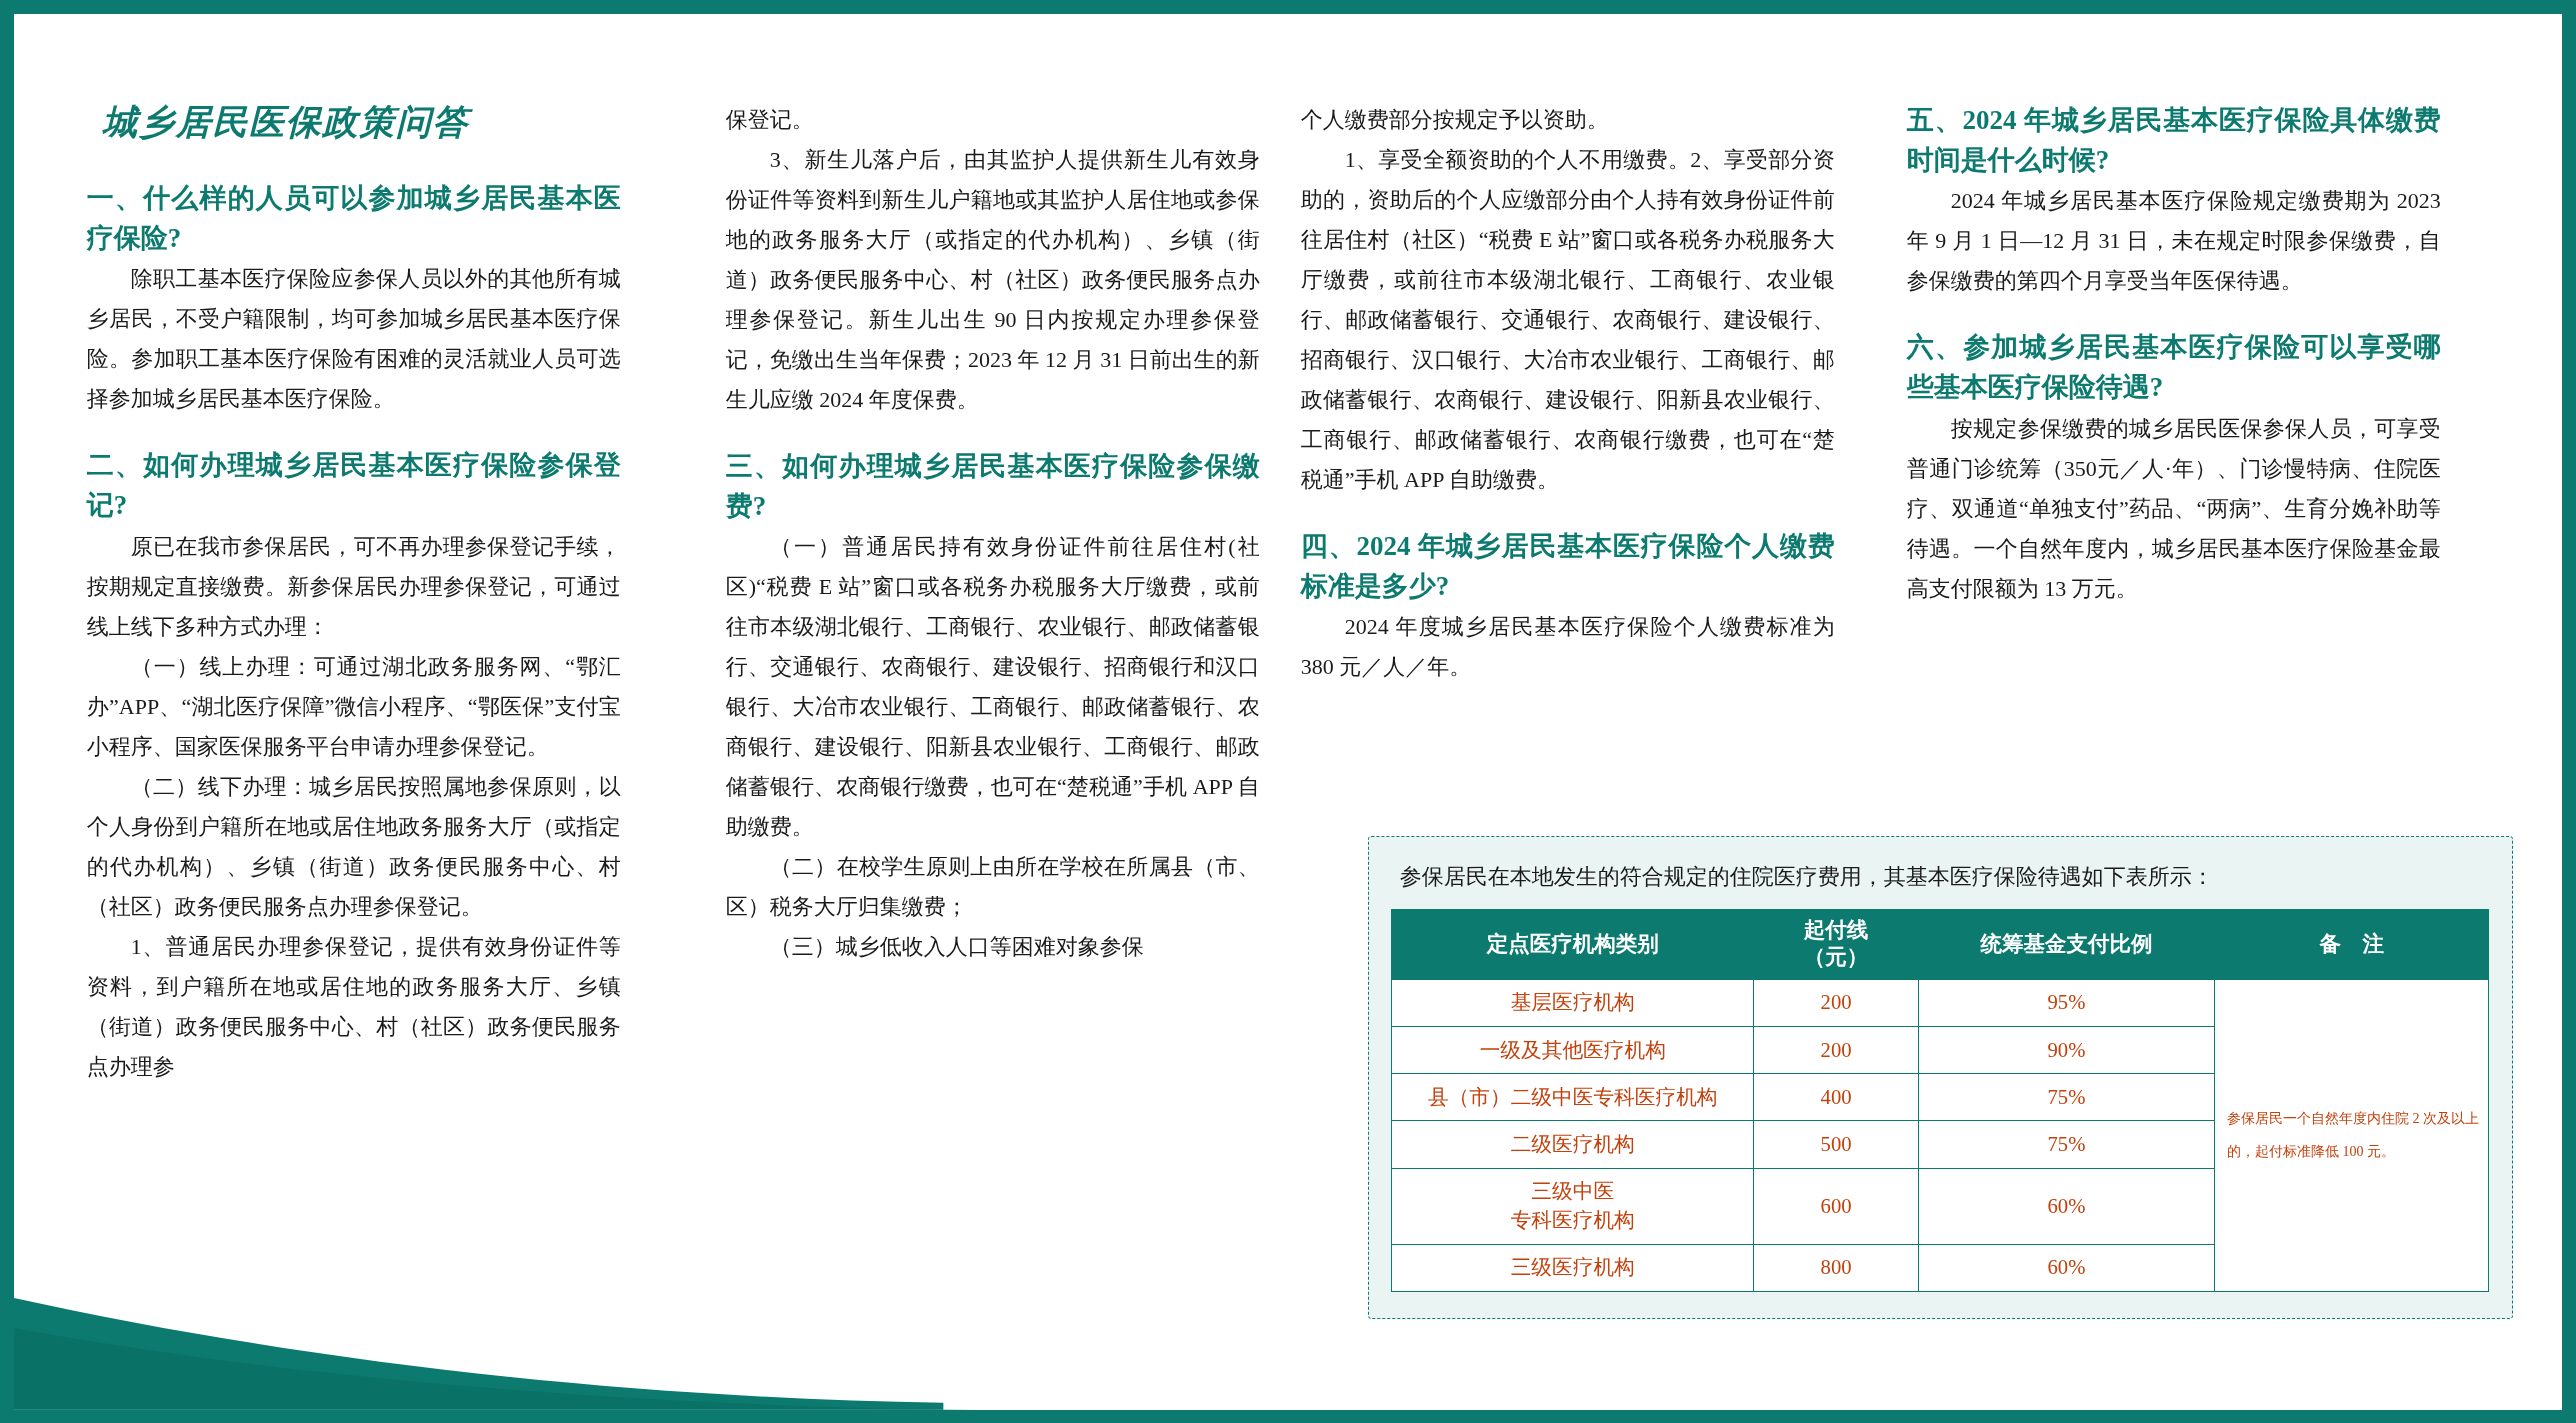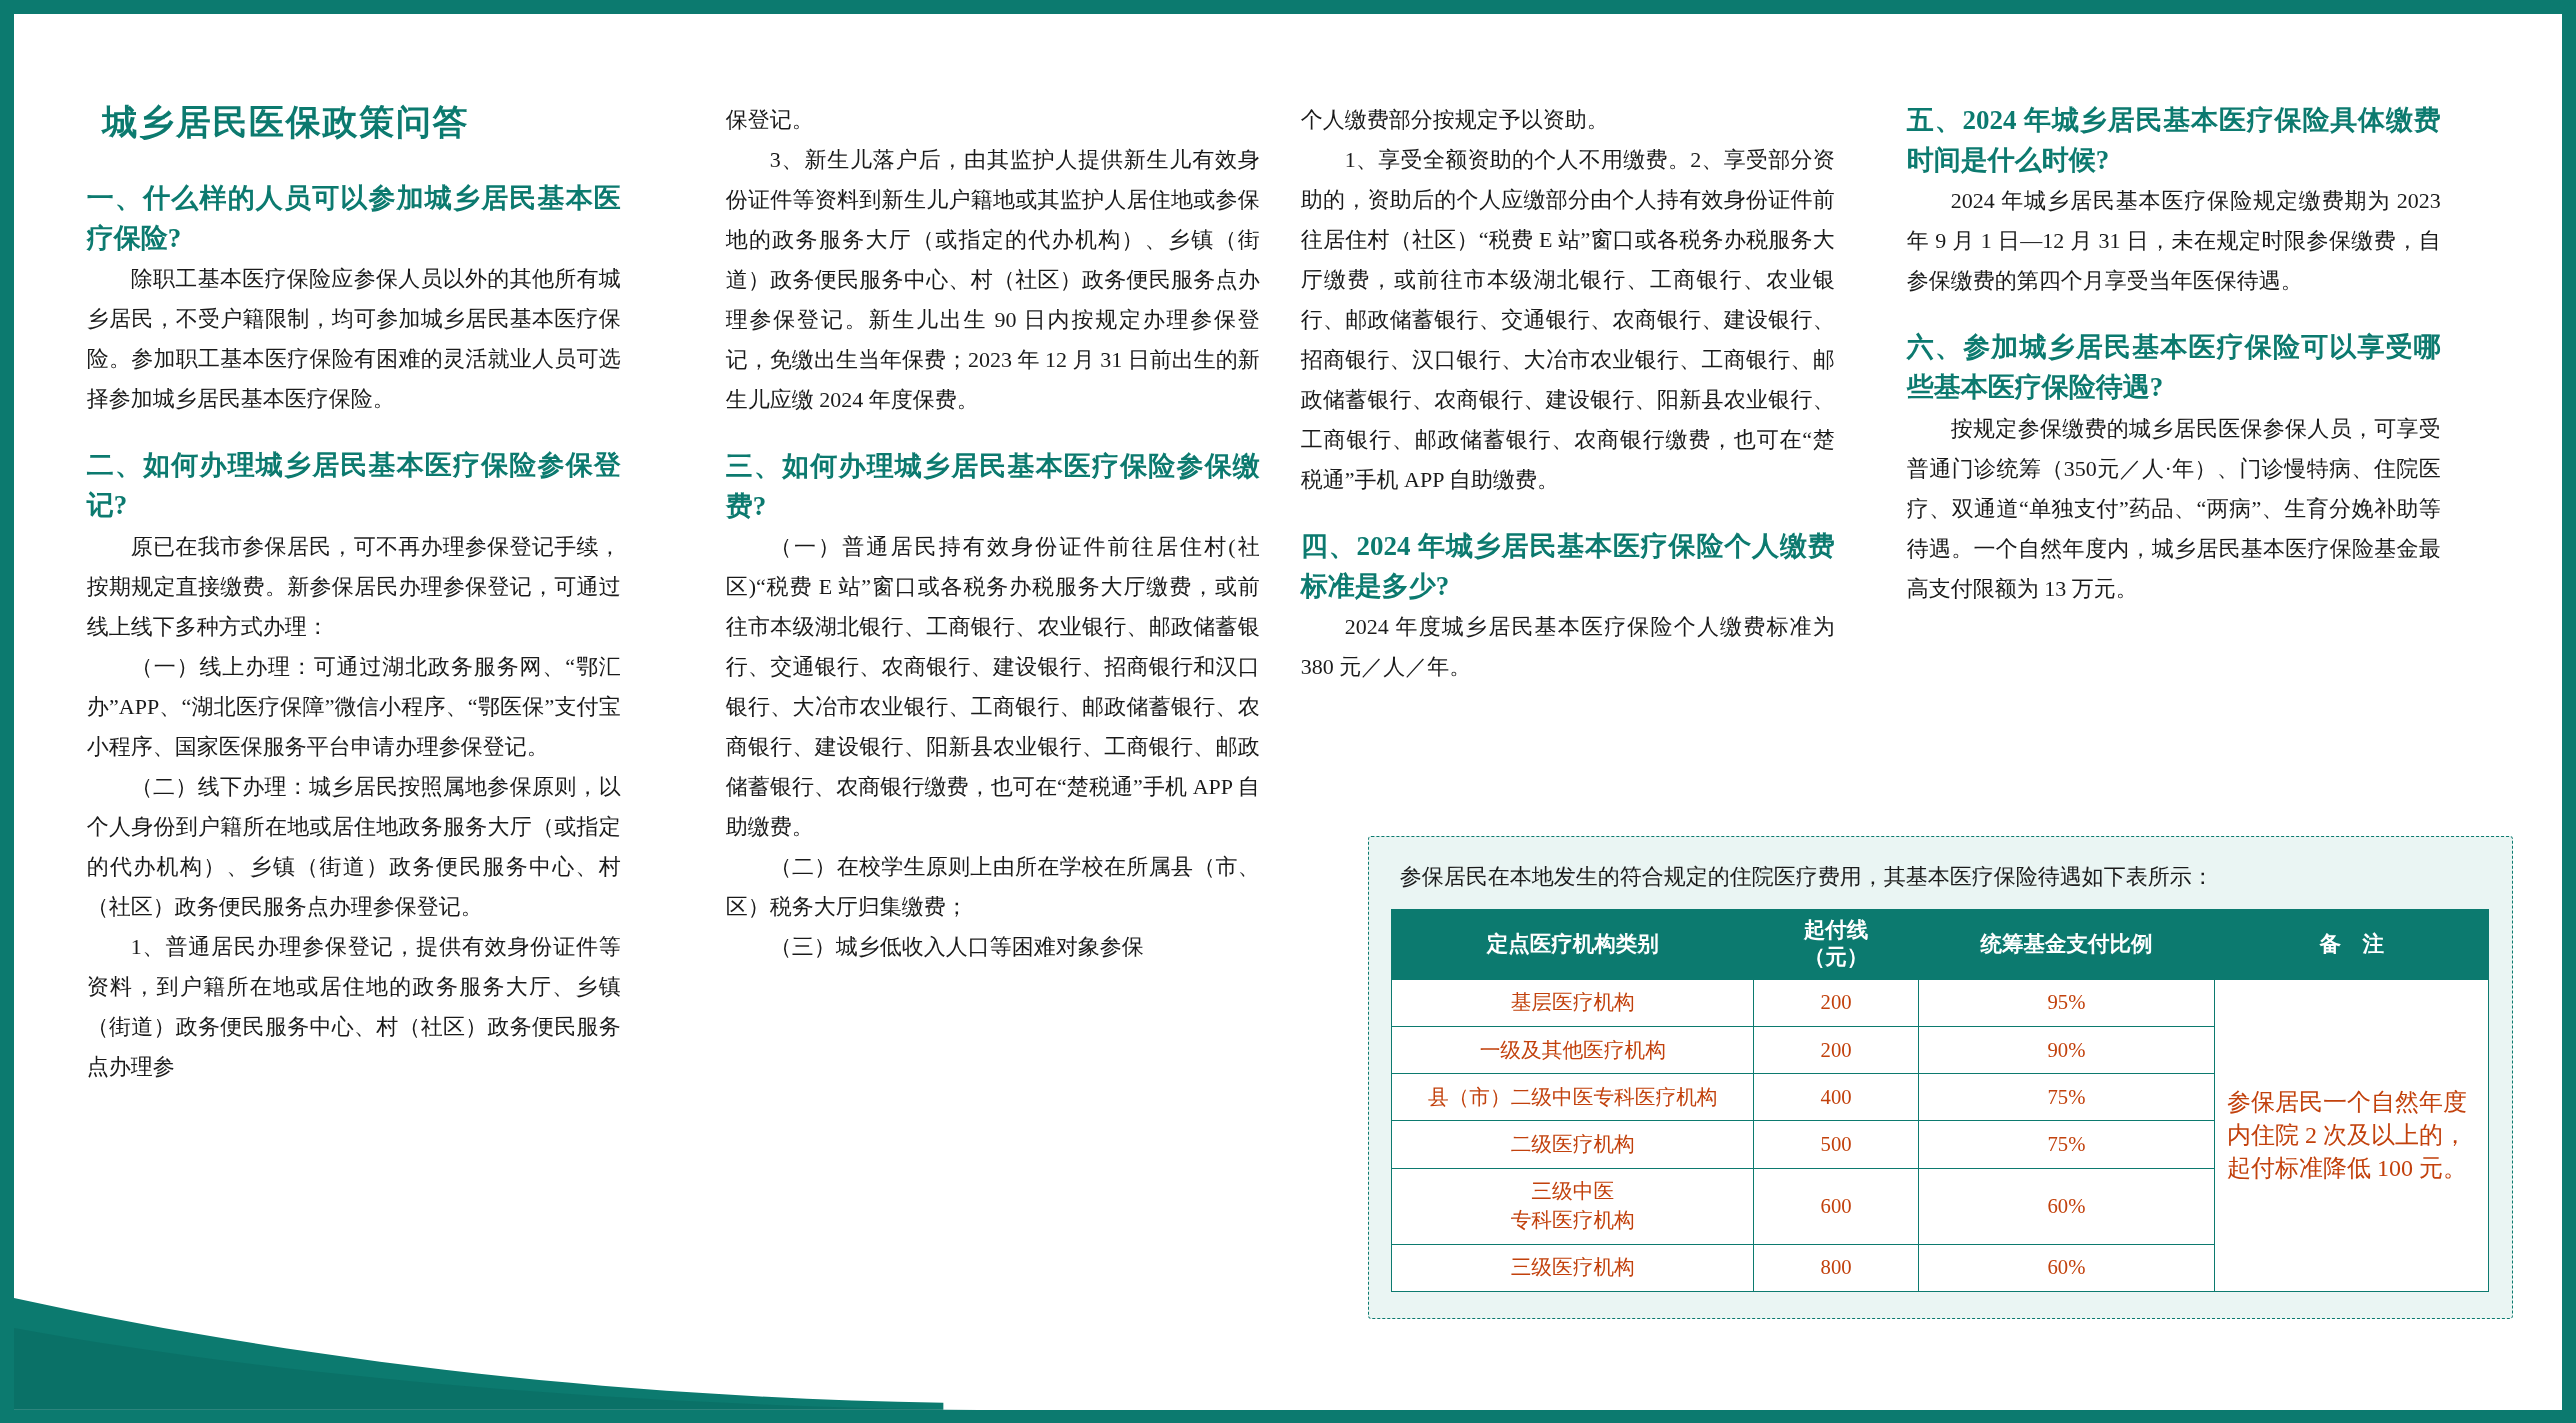--- a/index.html
+++ b/index.html
@@ -75,20 +75,21 @@
   #col3 { left: 1287px; width: 534px; top: 86px; }
   #col4 { left: 1893px; width: 534px; top: 86px; }
 
   .doc-title {
     color: #0c7a6f;
     font-size: 35px;
     font-weight: bold;
     letter-spacing: 1.7px;
     margin: 0 0 33px 15.5px;
     line-height: 45px;
+    font-style: italic;
   }
   .q {
     color: #0c7a6f;
     font-weight: bold;
     font-size: 27px;
     line-height: 40px;
     margin-top: 26px;
     margin-bottom: 1.7px;
     text-align: justify;
   }
@@ -140,21 +141,21 @@
     border: 0.9px solid #0c7a6f;
     padding: 8.6px 5.2px;
     text-align: center;
     line-height: 29px;
     color: #c2410c;
     background: #ffffff;
   }
   table.benefits td.note {
     text-align: left;
     padding-left: 12px;
-    font-size: 24px;
+    font-size: 14px;
     line-height: 33px;
   }
   .th-sub { display: block; font-size: 21.5px; line-height: 27.5px; }
   .two-line { line-height: 29px; }
 </style>
 </head>
 <body>
 
 <div class="page">
   <div class="frame-top"></div>

